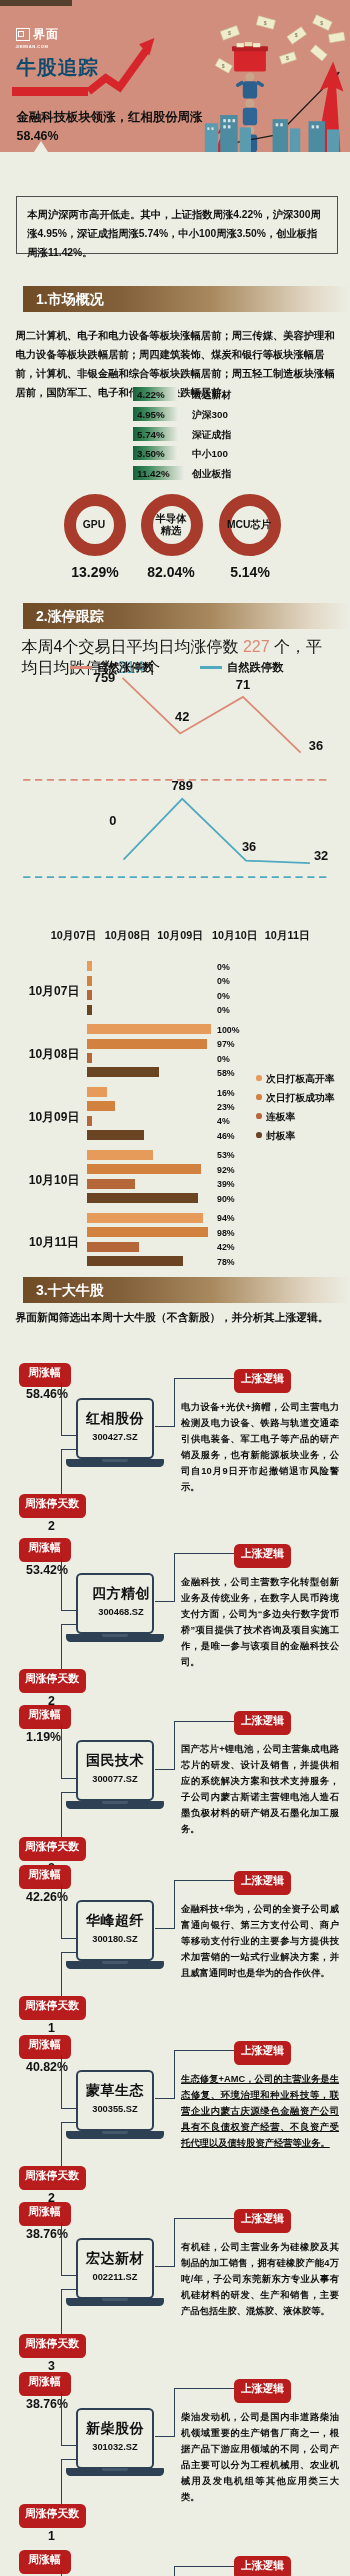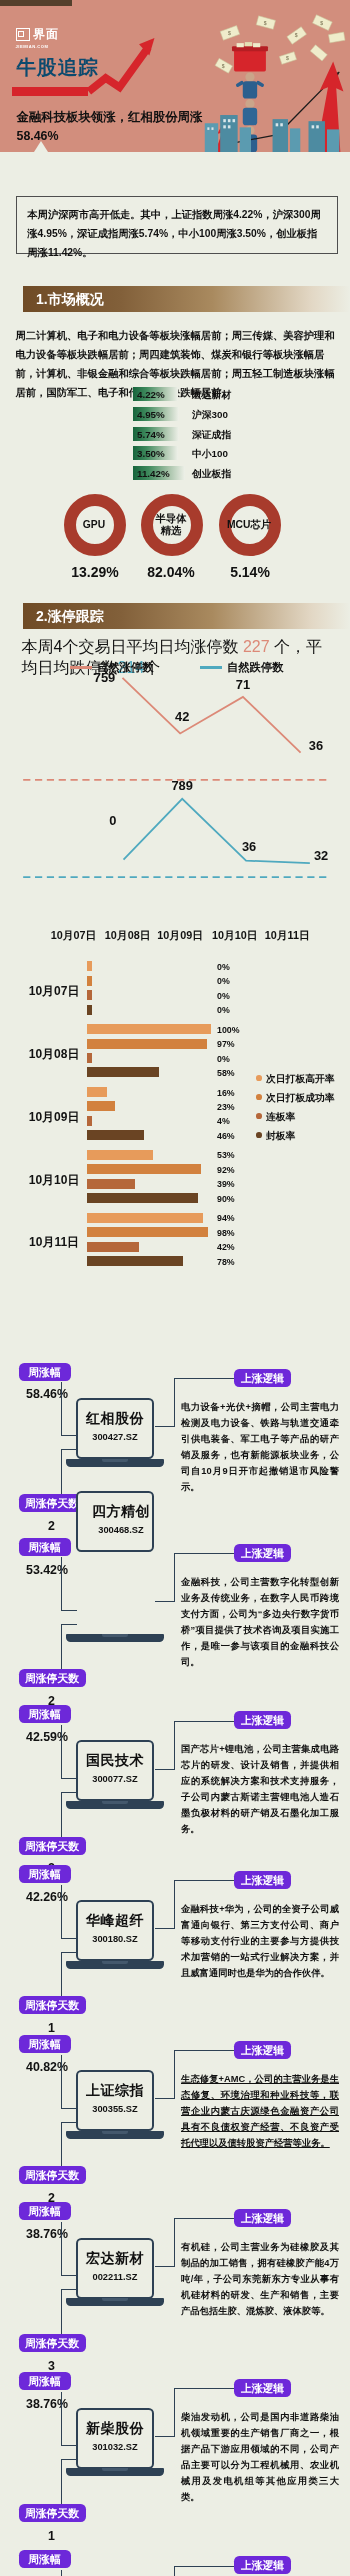--- a/index.html
+++ b/index.html
@@ -41,21 +41,21 @@
   .lg-dash{position:absolute;top:666px;width:21.6px;height:2.6px;}
   .lg-txt{position:absolute;top:660px;font-size:11.3px;font-weight:bold;color:#111;}
   
   .db-date{position:absolute;left:20.6px;width:67px;text-align:center;font-size:12px;font-weight:bold;color:#111;}
   .db-bar{position:absolute;left:87px;height:10.3px;}
   .db-val{position:absolute;left:217px;font-size:8.8px;font-weight:bold;color:#111;}
   .db-lg-dot{position:absolute;left:256px;width:5.7px;height:5.7px;border-radius:50%;}
   .db-lg-txt{position:absolute;left:266px;font-size:9.8px;font-weight:bold;color:#111;}
   
   #stocks-intro{left:15.5px;top:1311px;width:325px;font-size:10.8px;font-weight:bold;color:#111;}
-  .pill{position:absolute;background:#6d28d9;color:#fff;border-radius:5.2px;font-size:10.8px;font-weight:bold;text-align:center;height:18px;line-height:19.6px;}
+  .pill{position:absolute;background:#b91c1c;color:#fff;border-radius:5.2px;font-size:10.8px;font-weight:bold;text-align:center;height:24px;line-height:19.6px;}
   .pill-val{position:absolute;font-size:12.4px;font-weight:bold;color:#111;}
   .lap-screen{position:absolute;width:78px;height:61px;border:2.6px solid #2e4154;border-radius:5.2px;background:#eceee4;box-sizing:border-box;text-align:center;z-index:2;}
   .lap-name{font-size:14px;font-weight:bold;color:#111;margin-top:10.3px;letter-spacing:0.5px;}
   .lap-code{font-size:9.3px;font-weight:bold;color:#111;margin-top:4.1px;}
   .lap-base{position:absolute;width:98px;height:7.7px;background:#2e4154;border-radius:1px 1px 4.6px 4.6px;z-index:2;}
   .lap-base:after{content:"";position:absolute;left:36px;top:0;width:26px;height:2.6px;background:#44586c;border-radius:0 0 2.1px 2.1px;}
   .elb{position:absolute;box-sizing:border-box;}
   .logic-txt{position:absolute;left:181px;width:158px;font-size:9.3px;font-weight:bold;line-height:16px;color:#111;text-align:justify;}
   text{font-family:"Liberation Sans","DejaVu Sans",sans-serif;}
 </style>
@@ -273,20 +273,22 @@
       <div class="db-lg-dot" style="top: 1075px; background: rgb(231, 155, 91);"></div>
       <div class="db-lg-txt" style="top: 1073px;">次日打板高开率</div>
       <div class="db-lg-dot" style="top: 1094px; background: rgb(210, 129, 62);"></div>
       <div class="db-lg-txt" style="top: 1092px;">次日打板成功率</div>
       <div class="db-lg-dot" style="top: 1113px; background: rgb(181, 103, 58);"></div>
       <div class="db-lg-txt" style="top: 1111px;">连板率</div>
       <div class="db-lg-dot" style="top: 1132px; background: rgb(106, 68, 35);"></div>
       <div class="db-lg-txt" style="top: 1130px;">封板率</div>
     </div>
 
+  <div class="sec-bar" style="top:1277px;">3.十大牛股</div>
+  <div id="stocks-intro" class="abs">界面新闻筛选出本周十大牛股（不含新股），并分析其上涨逻辑。</div>
   <div id="stock-cards">
       <div>
         <div class="pill" style="left: 18.5px; top: 1363px; width: 52px;">周涨幅</div>
         <div class="pill-val" style="left: 26px; top: 1387px;">58.46%</div>
         <div class="elb" style="left: 61px; top: 1382px; width: 15.5px; height: 54px; border-left: 1.5px solid rgb(46, 65, 84); border-bottom: 1.5px solid rgb(46, 65, 84);"></div>
         <div class="elb" style="left: 61px; top: 1449px; width: 15.5px; height: 45px; border-left: 1.5px solid rgb(46, 65, 84); border-top: 1.5px solid rgb(46, 65, 84);"></div>
         <div class="elb" style="left: 155px; top: 1378px; width: 19.6px; height: 49px; border-right: 1.5px solid rgb(46, 65, 84); border-bottom: 1.5px solid rgb(46, 65, 84);"></div>
         <div class="elb" style="left: 174px; top: 1378px; width: 60px; height: 0px; border-top: 1.5px solid rgb(46, 65, 84);"></div>
         <div class="lap-screen" style="left: 76px; top: 1398px;">
           <div class="lap-name">红相股份</div>
@@ -298,33 +300,33 @@
         <div class="pill" style="left: 234px; top: 1369px; width: 57px;">上涨逻辑</div>
         <div class="logic-txt" style="top: 1399px;">电力设备+光伏+摘帽，公司主营电力检测及电力设备、铁路与轨道交通牵引供电装备、军工电子等产品的研产销及服务，也有新能源板块业务，公司自10月9日开市起撤销退市风险警示。</div>
       </div>
       <div>
         <div class="pill" style="left: 18.5px; top: 1538px; width: 52px;">周涨幅</div>
         <div class="pill-val" style="left: 26px; top: 1563px;">53.42%</div>
         <div class="elb" style="left: 61px; top: 1557px; width: 15.5px; height: 54px; border-left: 1.5px solid rgb(46, 65, 84); border-bottom: 1.5px solid rgb(46, 65, 84);"></div>
         <div class="elb" style="left: 61px; top: 1624px; width: 15.5px; height: 45px; border-left: 1.5px solid rgb(46, 65, 84); border-top: 1.5px solid rgb(46, 65, 84);"></div>
         <div class="elb" style="left: 155px; top: 1553px; width: 19.6px; height: 49px; border-right: 1.5px solid rgb(46, 65, 84); border-bottom: 1.5px solid rgb(46, 65, 84);"></div>
         <div class="elb" style="left: 174px; top: 1553px; width: 60px; height: 0px; border-top: 1.5px solid rgb(46, 65, 84);"></div>
-        <div class="lap-screen" style="left: 76px; top: 1491px; padding-left: 12px;">
+        <div class="lap-screen" style="left: 76px; top: 1573px; padding-left: 12px;">
           <div class="lap-name">四方精创</div>
           <div class="lap-code">300468.SZ</div>
         </div>
         <div class="lap-base" style="left: 66px; top: 1634px;"></div>
         <div class="pill" style="left: 18.5px; top: 1669px; width: 67px;">周涨停天数</div>
         <div class="pill-val" style="left: 48px; top: 1694px;">2</div>
         <div class="pill" style="left: 234px; top: 1544px; width: 57px;">上涨逻辑</div>
         <div class="logic-txt" style="top: 1574px;">金融科技，公司主营数字化转型创新业务及传统业务，在数字人民币跨境支付方面，公司为“多边央行数字货币桥”项目提供了技术咨询及项目实施工作，是唯一参与该项目的金融科技公司。</div>
       </div>
       <div>
         <div class="pill" style="left: 18.5px; top: 1705px; width: 52px;">周涨幅</div>
-        <div class="pill-val" style="left: 26px; top: 1730px;">42.59%</div>
+        <div class="pill-val" style="left: 26px; top: 1730px;">1.19%</div>
         <div class="elb" style="left: 61px; top: 1725px; width: 15.5px; height: 54px; border-left: 1.5px solid rgb(46, 65, 84); border-bottom: 1.5px solid rgb(46, 65, 84);"></div>
         <div class="elb" style="left: 61px; top: 1792px; width: 15.5px; height: 45px; border-left: 1.5px solid rgb(46, 65, 84); border-top: 1.5px solid rgb(46, 65, 84);"></div>
         <div class="elb" style="left: 155px; top: 1721px; width: 19.6px; height: 49px; border-right: 1.5px solid rgb(46, 65, 84); border-bottom: 1.5px solid rgb(46, 65, 84);"></div>
         <div class="elb" style="left: 174px; top: 1721px; width: 60px; height: 0px; border-top: 1.5px solid rgb(46, 65, 84);"></div>
         <div class="lap-screen" style="left: 76px; top: 1740px;">
           <div class="lap-name">国民技术</div>
           <div class="lap-code">300077.SZ</div>
         </div>
         <div class="lap-base" style="left: 66px; top: 1801px;"></div>
         <div class="pill" style="left: 18.5px; top: 1837px; width: 67px;">周涨停天数</div>
@@ -350,21 +352,21 @@
         <div class="logic-txt" style="top: 1901px;">金融科技+华为，公司的全资子公司威富通向银行、第三方支付公司、商户等移动支付行业的主要参与方提供技术加营销的一站式行业解决方案，并且威富通同时也是华为的合作伙伴。</div>
       </div>
       <div>
         <div class="pill" style="left: 18.5px; top: 2035px; width: 52px;">周涨幅</div>
         <div class="pill-val" style="left: 26px; top: 2060px;">40.82%</div>
         <div class="elb" style="left: 61px; top: 2055px; width: 15.5px; height: 54px; border-left: 1.5px solid rgb(46, 65, 84); border-bottom: 1.5px solid rgb(46, 65, 84);"></div>
         <div class="elb" style="left: 61px; top: 2122px; width: 15.5px; height: 45px; border-left: 1.5px solid rgb(46, 65, 84); border-top: 1.5px solid rgb(46, 65, 84);"></div>
         <div class="elb" style="left: 155px; top: 2050px; width: 19.6px; height: 49px; border-right: 1.5px solid rgb(46, 65, 84); border-bottom: 1.5px solid rgb(46, 65, 84);"></div>
         <div class="elb" style="left: 174px; top: 2050px; width: 60px; height: 0px; border-top: 1.5px solid rgb(46, 65, 84);"></div>
         <div class="lap-screen" style="left: 76px; top: 2070px;">
-          <div class="lap-name">上证综指</div>
+          <div class="lap-name">蒙草生态</div>
           <div class="lap-code">300355.SZ</div>
         </div>
         <div class="lap-base" style="left: 66px; top: 2131px;"></div>
         <div class="pill" style="left: 18.5px; top: 2166px; width: 67px;">周涨停天数</div>
         <div class="pill-val" style="left: 48px; top: 2191px;">2</div>
         <div class="pill" style="left: 234px; top: 2041px; width: 57px;">上涨逻辑</div>
         <div class="logic-txt" style="top: 2071px; text-decoration: underline;">生态修复+AMC，公司的主营业务是生态修复、环境治理和种业科技等，联营企业内蒙古庆源绿色金融资产公司具有不良债权资产经营、不良资产受托代理以及债转股资产经营等业务。</div>
       </div>
       <div>
         <div class="pill" style="left: 18.5px; top: 2202px; width: 52px;">周涨幅</div>

